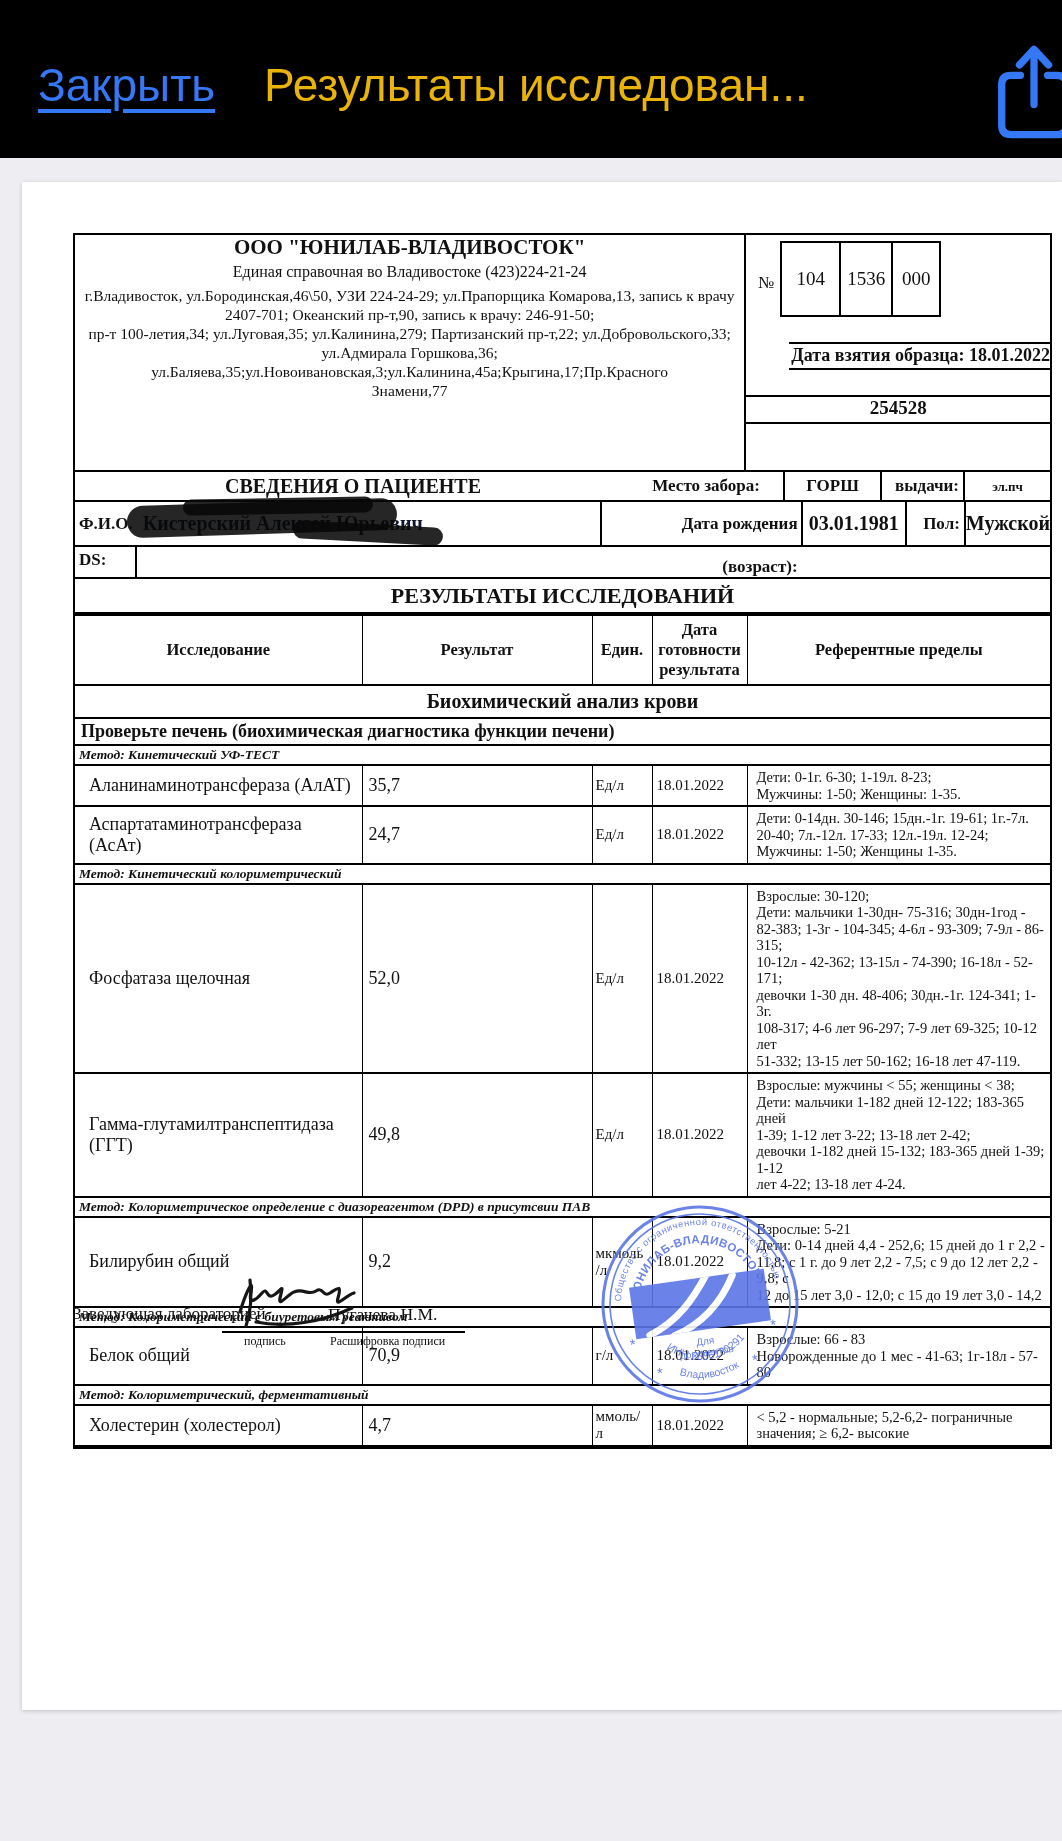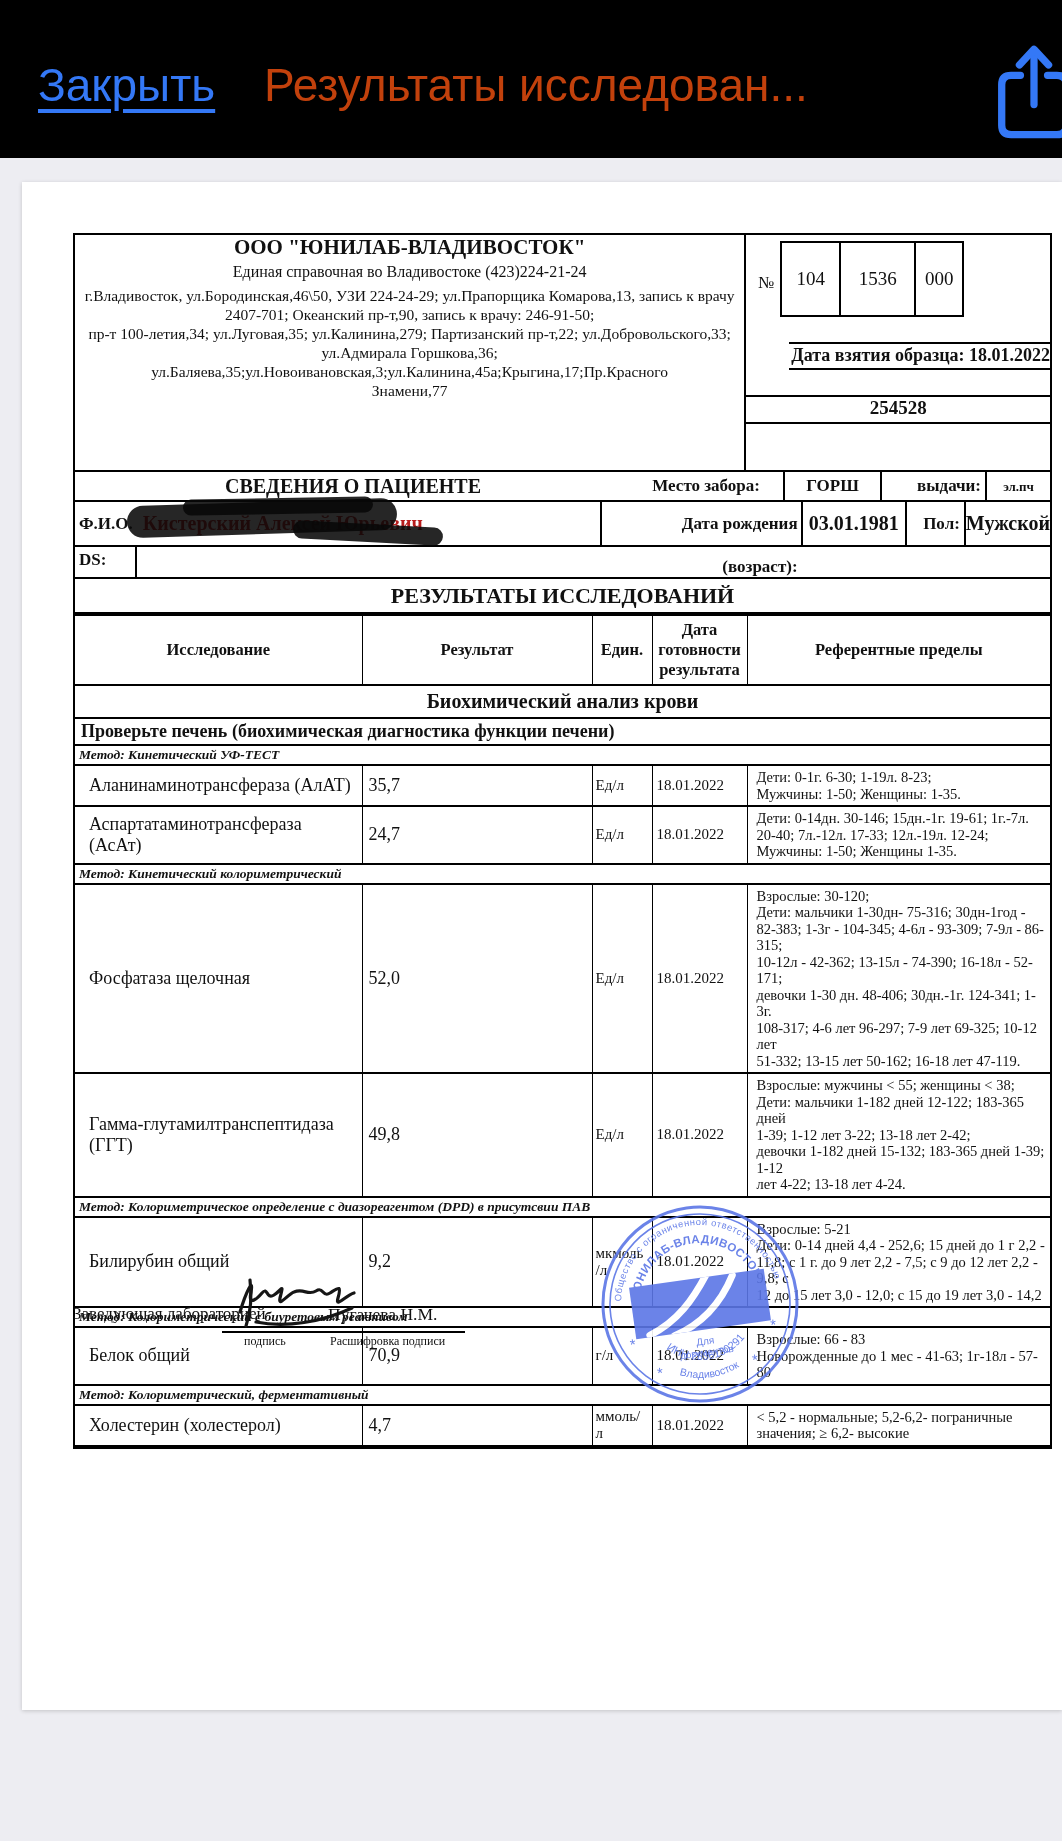--- a/index.html
+++ b/index.html
@@ -6,21 +6,21 @@
   html,body { width:1062px; height:1841px; overflow:hidden; background:#EDEDF2;
               font-family:"Liberation Serif", serif; }
   .screen { position:relative; width:1062px; height:1841px; }
 
   
   .navbar { position:absolute; left:0; top:0; width:1062px; height:158px; background:#000;
             overflow:hidden; font-family:"Liberation Sans", sans-serif; }
   .nav-close { position:absolute; left:38px; top:58px; font-size:46px; color:#3478F6;
                text-decoration:underline; text-decoration-thickness:4px; text-underline-offset:8px;
                cursor:pointer; }
-  .nav-title { position:absolute; left:264px; top:58px; font-size:46px; color:#c2410c;
+  .nav-title { position:absolute; left:264px; top:58px; font-size:46px; color:#eab308;
                white-space:nowrap; }
   .nav-share { position:absolute; right:-14px; top:42px; width:84px; height:100px; }
 
   
   .page { position:absolute; left:22px; top:182px; width:1040px; height:1528px; background:#fff;
           box-shadow:0 1px 4px rgba(0,0,0,.18); color:#111; }
   .doc-table { position:absolute; left:51px; top:51px; width:979px; border:2px solid #000; }
 
   
   .sec-header { display:flex; border-bottom:2px solid #000; height:237px; }
@@ -36,45 +36,45 @@
              font-size:19px; font-weight:bold; line-height:24px; }
   .company { text-align:center; font-size:21px; font-weight:bold; height:28px; }
   .hotline { text-align:center; font-size:16px; height:23px; }
   .addresses { text-align:center; font-size:15.5px; line-height:19px; white-space:pre-line; }
 
   .hr-numrow { position:relative; height:107px; }
   .num-label { position:absolute; left:12px; top:38px; font-size:17px; }
   .num-boxes { position:absolute; left:34px; top:6px; display:flex; height:76px; }
   .num-box { border:2px solid #000; display:flex; align-items:center; justify-content:center;
              font-size:19px; }
-  .num-box.b1 { width:61px;text-align:center; } .num-box.b2 { width:75px; border-left:none; } .num-box.b3 { width:48px; border-left:none; }
+  .num-box.b1 { width:61px;text-align:center; } .num-box.b2 { width:52px; border-left:none; } .num-box.b3 { width:48px; border-left:none; }
   .hr-daterow { border-top:2px solid #000; border-bottom:2px solid #000; height:28px;
                 font-size:18px; font-weight:bold; white-space:nowrap; padding:1px 0 0 2px; overflow:hidden;margin-left:43px; }
   .hr-empty1 { height:27px; border-bottom:2px solid #000; }
   .hr-orderrow { height:27px; border-bottom:2px solid #000; text-align:center; font-weight:bold;
                  font-size:19px; }
   .hr-filler { flex:1; }
 
   
   .prow { display:flex; border-bottom:2px solid #000; }
   .row-sved { height:30px; }
   .sved-c1 { width:710px; border-right:2px solid #000; display:flex; align-items:center; }
   .sved-title { font-size:20px; font-weight:bold; margin-left:150px; }
   .sved-place { margin-left:auto; font-size:17px; font-weight:bold; padding-right:23px; }
   .sved-c2 { width:97px; border-right:2px solid #000; text-align:center; font-weight:bold;
              font-size:17px; line-height:28px; }
-  .sved-c3 { width:105px; border-right:2px solid #000; text-align:right; font-weight:bold;
+  .sved-c3 { width:83px; border-right:2px solid #000; text-align:right; font-weight:bold;
              font-size:17px; line-height:28px; padding-right:4px; }
   .sved-c4 { flex:1; text-align:center; font-weight:bold; font-size:13px; line-height:30px; }
 
   .row-fio { height:45px; }
   .fio-c1 { width:540px; border-right:2px solid #000; display:flex; align-items:center; position:relative; }
   .fio-label { font-size:17px; font-weight:bold; padding-left:4px; }
   .fio-wrap { position:relative; margin-left:10px; }
-  .fio-name { position:relative; z-index:1; font-size:20px; font-weight:bold; color:#b91c1c; }
+  .fio-name { position:relative; z-index:1; font-size:20px; font-weight:bold; color:#0f172a; }
   .blob { position:absolute; background:rgba(8,8,8,.88); z-index:2; }
   .blob1 { left:-16px; top:-10px; width:270px; height:32px; border-radius:16px; transform:rotate(-1.8deg); }
   .blob2 { left:150px; top:12px; width:150px; height:18px; border-radius:9px; transform:rotate(3deg); }
   .blob3 { left:40px; top:-14px; width:190px; height:16px; border-radius:8px; transform:rotate(-1deg); }
   .fio-c2 { width:205px; border-right:2px solid #000; text-align:right; font-size:17px;
             font-weight:bold; line-height:43px; padding-right:3px; }
   .fio-c3 { width:107px; border-right:2px solid #000; text-align:center; font-size:20px;
             font-weight:bold; line-height:43px; }
   .fio-c4 { width:60px; border-right:2px solid #000; text-align:right; font-size:17px;
             font-weight:bold; line-height:43px; padding-right:4px; }

